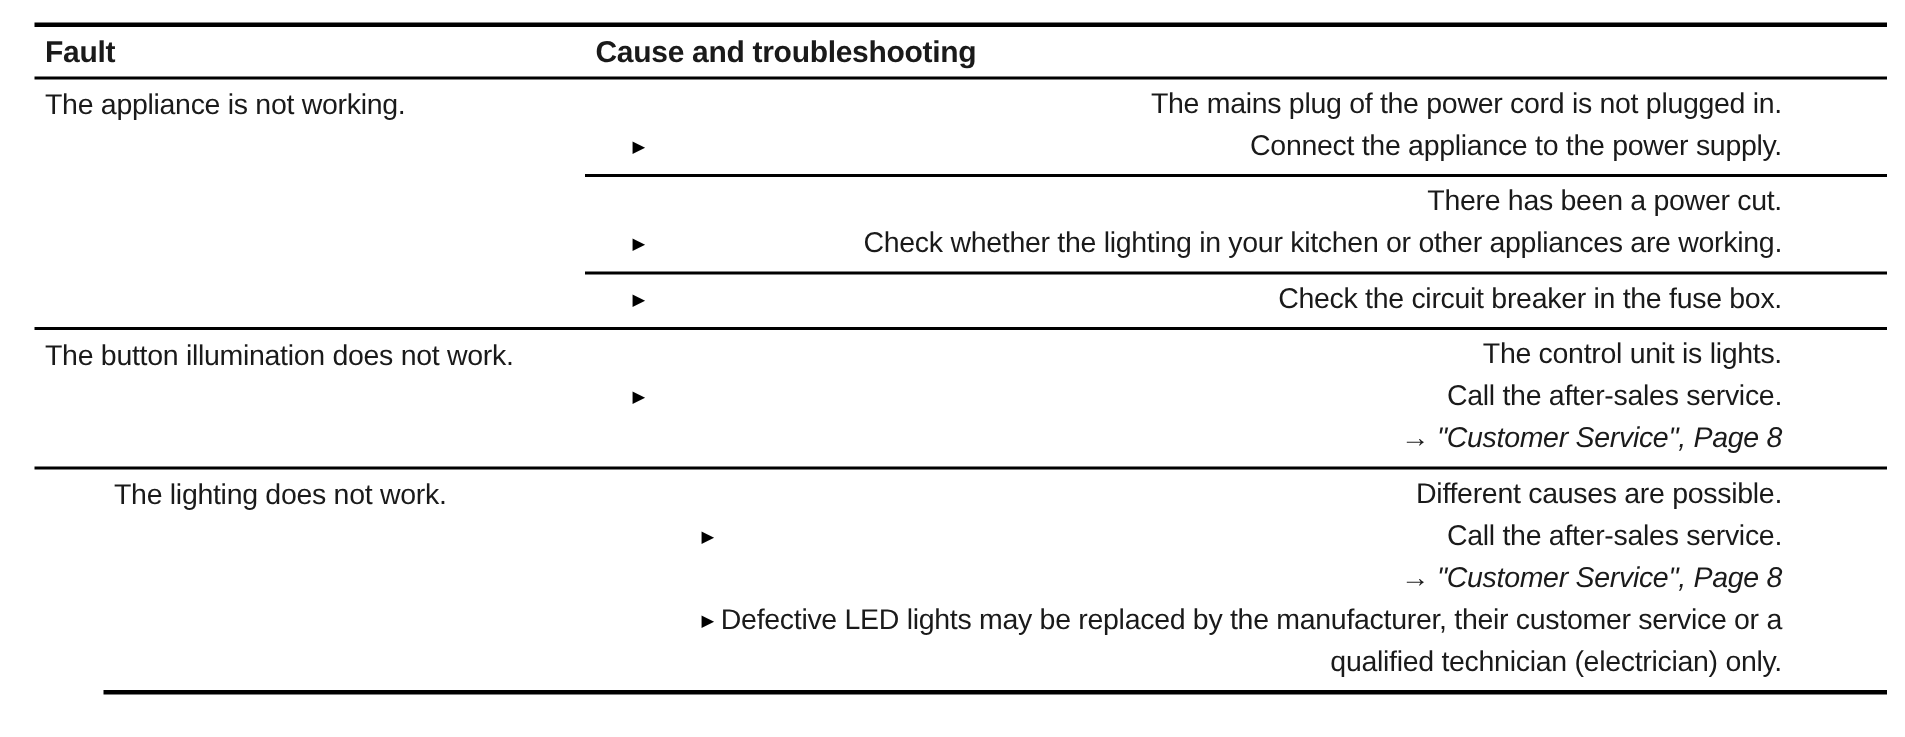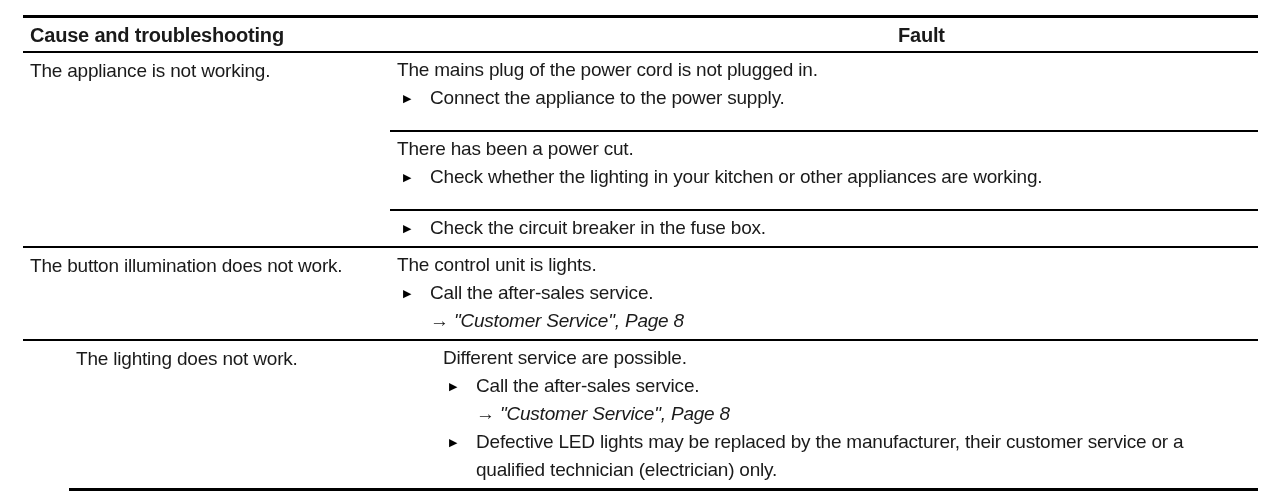--- a/index.html
+++ b/index.html
@@ -42,24 +42,24 @@
     font-weight: bold;
     font-size: 20px;
     line-height: 24px;
     padding-top: 5px;
     padding-bottom: 4px;
   }
   .header-row .cause-cell { padding-left: 7px; }
   .cause {
     padding: 3px 70px 4px 7px;
     line-height: 28px;
+    text-align: right;
   }
   .cause + .cause {
     border-top: 2px solid #000;
-    margin-top: 14px;
   }
   .problem { line-height: 28px; }
   .action {
     display: flex;
     align-items: flex-start;
   }
   .bullet {
     flex: none;
     width: 33px;
     padding-left: 6px;
@@ -73,22 +73,22 @@
     font-style: italic;
     line-height: 28px;
   }
 </style>
 </head>
 <body>
 
 <div class="tbl">
 
   <div class="row header-row">
+    <div class="cell fault-cell">Fault</div>
     <div class="cell cause-cell">Cause and troubleshooting</div>
-    <div class="cell fault-cell">Fault</div>
   </div>
 
   <div class="row">
     <div class="fault-cell">The appliance is not working.</div>
     <div class="cause-cell">
       <div class="cause">
         <div class="problem">The mains plug of the power cord is not plugged in.</div>
         <div class="action">
           <span class="bullet">▶</span>
           <div class="action-body">
@@ -129,21 +129,21 @@
           </div>
         </div>
       </div>
     </div>
   </div>
 
   <div class="row last">
     <div class="fault-cell">The lighting does not work.</div>
     <div class="cause-cell">
       <div class="cause">
-        <div class="problem">Different service are possible.</div>
+        <div class="problem">Different causes are possible.</div>
         <div class="action">
           <span class="bullet">▶</span>
           <div class="action-body">
             <div class="action-text">Call the after-sales service.</div>
             <div class="reference">→ "Customer Service", Page 8</div>
           </div>
         </div>
         <div class="action">
           <span class="bullet">▶</span>
           <div class="action-body">

